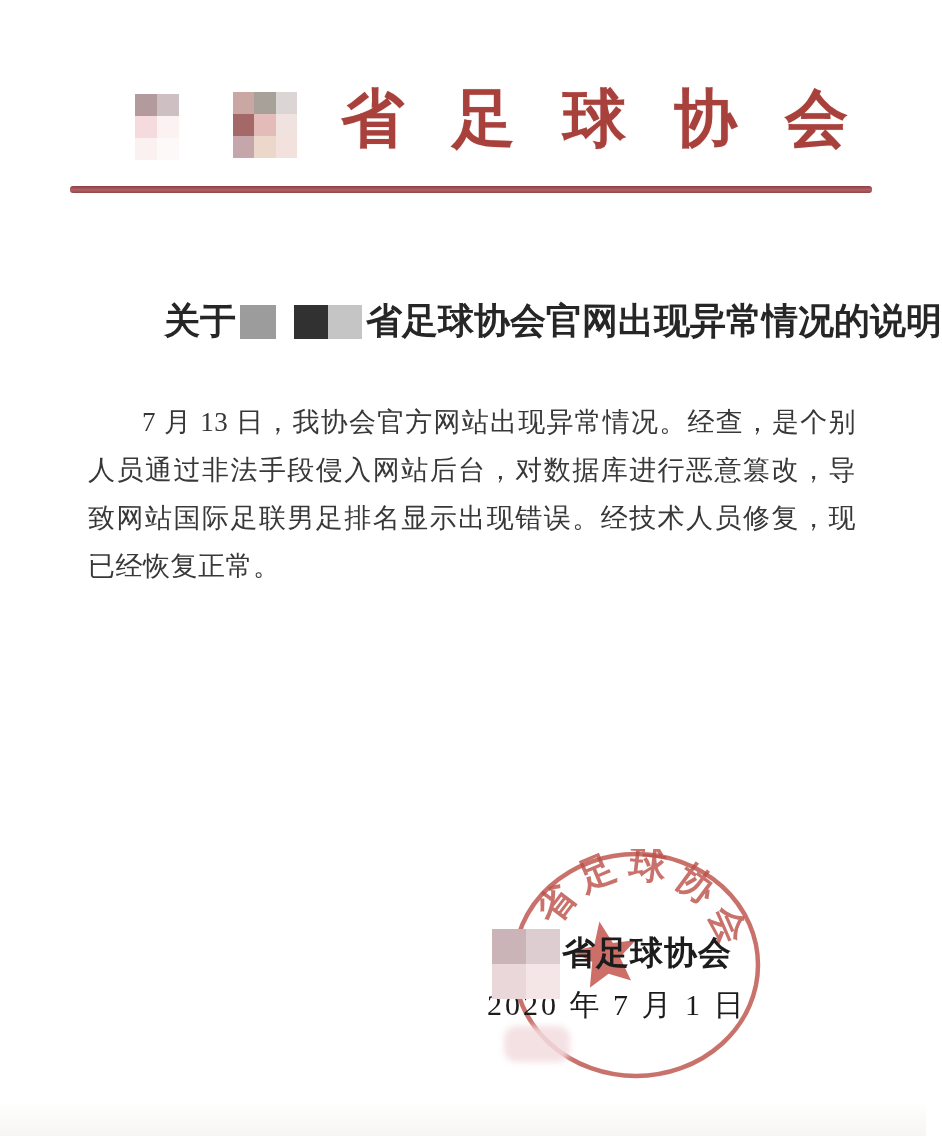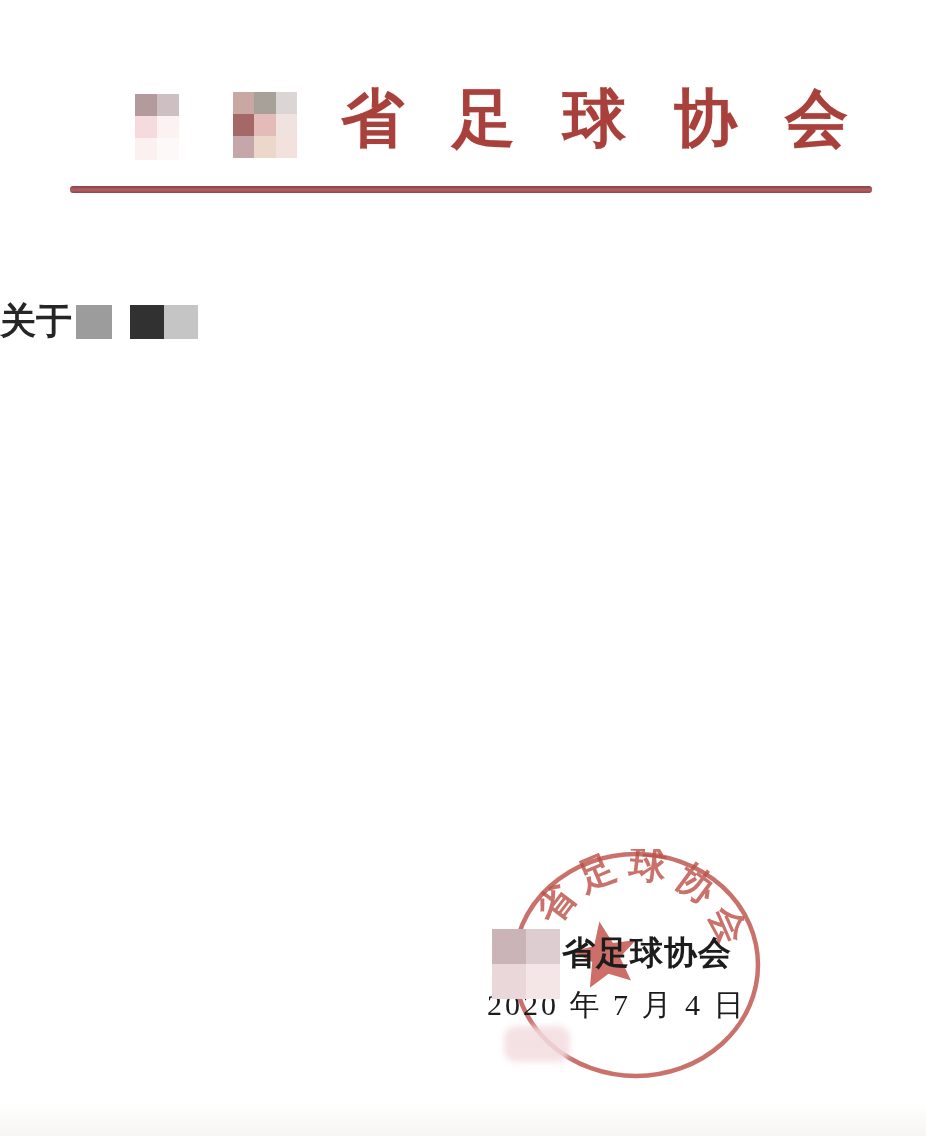--- a/index.html
+++ b/index.html
@@ -34,21 +34,21 @@
   }
   .red-rule {
     position: absolute; top: 186px; left: 70px; width: 802px; height: 7px;
     background: linear-gradient(#8e3e44, #b06163 55%, #93464a);
     border-radius: 3px;
   }
 
   
   .title-row {
     position: absolute; top: 297px; left: 0; width: 942px;
-    display: flex; justify-content: flex-start; align-items: center;
+    display: flex; justify-content: flex-end; align-items: center;
     font-family: "Liberation Sans", "DejaVu Sans", sans-serif;
     font-size: 36px; font-weight: 700; color: var(--title-text, #262626);
     white-space: nowrap;
   }
   .m-title-1 { width: 36px; height: 34px; margin-left: 4px; }
   .m-title-2 { width: 68px; height: 34px; margin-left: 18px; margin-right: 4px; }
 
   
   .body-text {
     position: absolute; top: 398px; left: 88px; width: 768px;
@@ -116,37 +116,39 @@
 
   <div class="title-row">
     <span>关于</span>
     <span class="mosaic m-title-1" style="grid-template-columns: repeat(1, 1fr);">
         <div style="background: rgb(156, 156, 156);"></div>
       </span>
     <span class="mosaic m-title-2" style="grid-template-columns: repeat(2, 1fr);">
         <div style="background: rgb(49, 49, 49);"></div>
         <div style="background: rgb(197, 197, 197);"></div>
       </span>
+    <span>省足球协会官网出现异常情况的说明</span>
   </div>
 
   <div class="body-text">
+    <p>7 月 13 日，我协会官方网站出现异常情况。经查，是个别人员通过非法手段侵入网站后台，对数据库进行恶意篡改，导致网站国际足联男足排名显示出现错误。经技术人员修复，现已经恢复正常。</p>
   </div>
 
   <svg class="seal-svg" viewBox="0 0 258 232">
     <ellipse cx="129" cy="116" rx="122" ry="111" fill="none" stroke="#bb4f47" stroke-width="4.5" opacity="0.8"></ellipse>
     <path id="seal-arc" d="M 49.2 78.8 A 88 88 0 0 1 215.6 100.7" fill="none"></path>
     <text font-size="37" font-weight="700" fill="#bb4f47" opacity="0.8" font-family="Liberation Serif, DejaVu Serif, serif">
       <textPath href="#seal-arc" startOffset="0" textLength="220" lengthAdjust="spacing">省足球协会</textPath>
     </text>
     <polygon transform="rotate(-10 99 110)" fill="#c14b42" opacity="0.8" points="99,72 108.6,95.4 131.8,96.4 113.1,110.6 119.9,135.6 99,125 78.1,135.6 84.9,110.6 66.2,96.4 89.4,95.4"></polygon>
   </svg>
 
   <div class="mosaic m-signature-1" style="grid-template-columns: repeat(2, 1fr);">
       <div style="background: rgb(203, 180, 184);"></div>
       <div style="background: rgb(221, 204, 208);"></div>
       <div style="background: rgb(234, 215, 217);"></div>
       <div style="background: rgb(244, 230, 231);"></div>
     </div>
   <div class="sig-org">省足球协会</div>
-  <div class="sig-date">2020 年 7 月 4 日</div>
+  <div class="sig-date">2020 年 7 月 1 日</div>
   <div class="pink-blob"></div>
 
 </div>
 
 </body></html>

